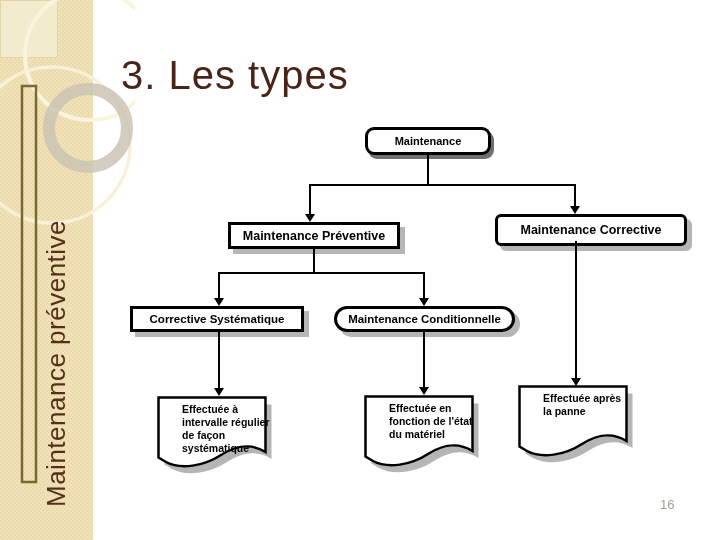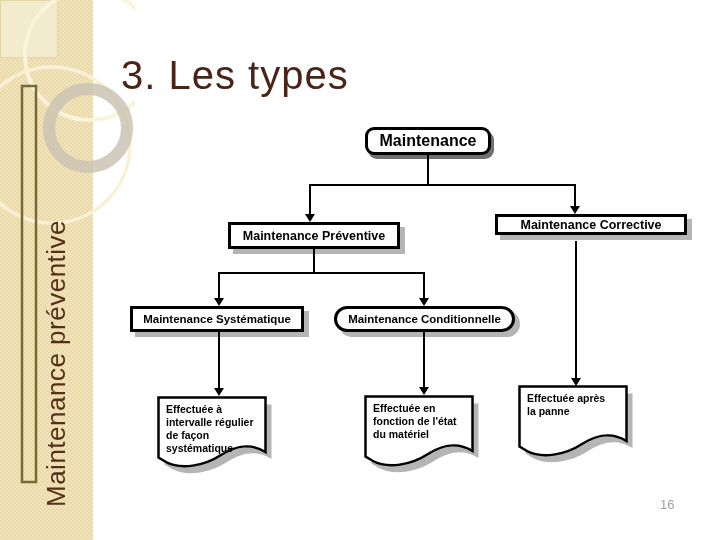--- a/index.html
+++ b/index.html
@@ -31,36 +31,36 @@
   #pagenum{position:absolute;left:660px;top:497px;font-size:13px;color:#a0a092;}
 
   
   .box{
     position:absolute;box-sizing:border-box;background:#ffffff;border:3px solid #000;
     display:flex;align-items:center;justify-content:center;
     font-weight:bold;color:#000;white-space:nowrap;
     box-shadow:5px 5px 0 0 #b5b5b5;
   }
   #node-root{left:365px;top:127px;width:126px;height:28px;border-radius:9px;
-    box-shadow:3px 4px 0 0 #707070;font-size:16px;}
+    box-shadow:3px 4px 0 0 #707070;font-size:11px;}
   #node-preventive{left:228px;top:222px;width:172px;height:27px;font-size:12.5px;}
-  #node-corrective{left:495px;top:214px;width:192px;height:21px;font-size:12.5px;}
+  #node-corrective{left:495px;top:214px;width:192px;height:32px;font-size:12.5px;border-radius:6px;}
   #node-systematique{left:130px;top:306px;width:174px;height:26px;font-size:11.5px;}
   #node-conditionnelle{left:334px;top:306px;width:181px;height:26px;font-size:11.5px;border-radius:13px;}
 
   .line{position:absolute;background:#000;}
   .arrow-down{position:absolute;width:0;height:0;
     border-left:5px solid transparent;border-right:5px solid transparent;
     border-top:8px solid #000;}
 
   
   .doc{position:absolute;width:119px;height:86px;}
   .doc svg{position:absolute;left:0;top:0;}
   .doc .doc-text{
-    position:absolute;left:9px;top:7px;width:102px;
+    position:absolute;left:25px;top:7px;width:102px;
     font-size:10.5px;font-weight:bold;line-height:13px;color:#000;
     white-space:pre-line;
   }
   #doc-systematique{left:157px;top:396px;}
   #doc-conditionnelle{left:364px;top:395px;}
   #doc-corrective{left:518px;top:385px;}
 </style>
 </head>
 <body>
 
@@ -75,21 +75,21 @@
     <rect x="22" y="86" width="14" height="396" fill="none" stroke="#786a31" stroke-width="2.5"></rect>
   </svg>
   <div id="vtext">Maintenance préventive</div>
 
   <div id="title">3. Les types</div>
   <div id="pagenum">16</div>
 
   <div class="box" id="node-root">Maintenance</div>
   <div class="box" id="node-preventive">Maintenance Préventive</div>
   <div class="box" id="node-corrective">Maintenance Corrective</div>
-  <div class="box" id="node-systematique">Maintenance Systématique</div>
+  <div class="box" id="node-systematique">Corrective Systématique</div>
   <div class="box" id="node-conditionnelle">Maintenance Conditionnelle</div>
 
   <div class="line" style="left:427px;top:154px;width:2px;height:31px;"></div>
   <div class="line" style="left:309px;top:184px;width:267px;height:2px;"></div>
   <div class="line" style="left:309px;top:184px;width:2px;height:31px;"></div>
   <div class="arrow-down" style="left:305px;top:214px;"></div>
   <div class="line" style="left:574px;top:184px;width:2px;height:23px;"></div>
   <div class="arrow-down" style="left:570px;top:206px;"></div>
 
   <div class="line" style="left:313px;top:249px;width:2px;height:25px;"></div>

